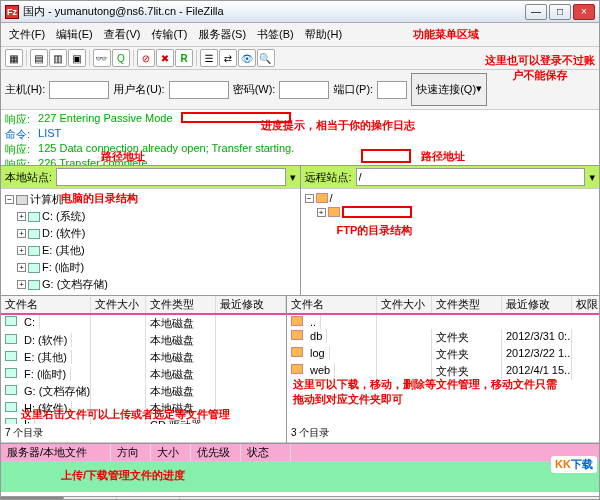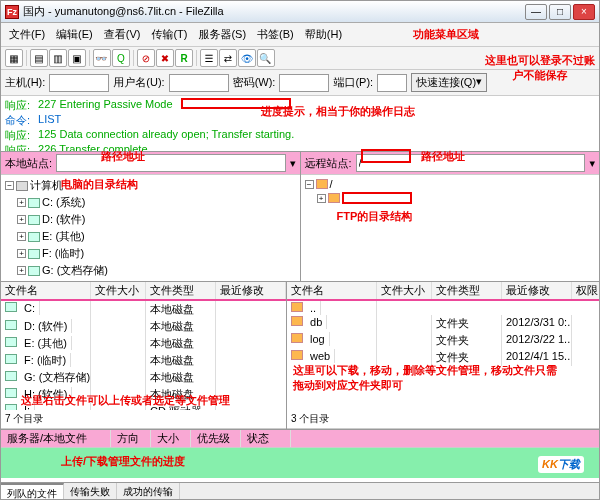--- a/index.html
+++ b/index.html
@@ -11,32 +11,32 @@
 .winbtn { width: 22px; height: 16px; border: 1px solid #888; border-radius: 2px; text-align: center; font-size: 10px; line-height: 14px; }
 .winbtn.close { background: #d44; color: #fff; border-color: #a22; }
 .menubar { display: flex; gap: 3px; padding: 2px 4px; border-bottom: 1px solid #ccc; background: #f4f4f4; }
 .menubar span { padding: 2px 4px; }
 .toolbar { display: flex; gap: 1px; padding: 2px 4px; border-bottom: 1px solid #ccc; background: #f4f4f4; align-items: center; }
 .tbtn { width: 18px; height: 18px; border: 1px solid #aaa; border-radius: 2px; display: flex; align-items: center; justify-content: center; font-size: 10px; background: #fff; }
 .tsep { width: 1px; height: 16px; background: #ccc; margin: 0 2px; }
 .quickbar { display: flex; gap: 4px; padding: 3px 4px; border-bottom: 1px solid #ccc; background: #f4f4f4; align-items: center; }
 .quickbar label { white-space: nowrap; }
 .quickbar input { border: 1px solid #999; height: 18px; padding: 0 2px; background: #fff; }
-.quickbtn { border: 1px solid #888; padding: 1px 4px; background: #eee; display: flex; }
+.quickbtn { border: 1px solid #888; padding: 8px 4px; background: #eee; display: flex; }
 .log { height: 56px; overflow: hidden; border-bottom: 1px solid #999; padding: 2px 4px; font-family: monospace; font-size: 10px; position: relative; }
 .log .row { display: flex; gap: 8px; }
 .log .green { color: #0a0; }
 .log .blue { color: #06c; }
 .redbox { border: 2px solid #e00; background: rgba(255,0,0,0); }
 .annot { color: #e00; font-weight: bold; font-size: 11px; position: absolute; }
 .split-h { display: flex; height: 130px; border-bottom: 1px solid #999; }
 .split-h2 { display: flex; height: 148px; border-bottom: 1px solid #999; }
 .panel { flex: 1; display: flex; flex-direction: column; border-right: 1px solid #999; }
 .panel:last-child { border-right: none; }
-.pathbar { display: flex; align-items: center; gap: 4px; padding: 2px 4px; border-bottom: 1px solid #ccc; background: #f9a8d4; }
+.pathbar { display: flex; align-items: center; gap: 4px; padding: 2px 4px; border-bottom: 1px solid #ccc; background: #bef264; }
 .pathbar input { flex: 1; border: 1px solid #999; height: 18px; padding: 0 2px; }
 .tree { flex: 1; background: #fff; padding: 2px 4px; overflow: hidden; position: relative; font-size: 10px; }
 .tree .node { display: flex; align-items: center; gap: 2px; padding: 1px 0; }
 .tree .ind1 { margin-left: 12px; }
 .exp { width: 9px; height: 9px; border: 1px solid #888; display: inline-flex; align-items: center; justify-content: center; font-size: 8px; line-height: 7px; }
 .ficon { width: 12px; height: 10px; display: inline-block; }
 .ficon.pc { background: #ddd; border: 1px solid #888; }
 .ficon.drive { background: #cfe; border: 1px solid #6a8; }
 .ficon.folder { background: #fdb74e; border: 1px solid #c88; }
 .listhead { display: flex; background: #f4f4f4; border-bottom: 2px solid #ec4899; }
@@ -44,21 +44,21 @@
 .c1 { width: 90px; } .c2 { width: 55px; } .c3 { width: 70px; } .c4 { width: 70px; } .c5 { width: 40px; }
 .listbody { flex: 1; background: #fff; overflow: hidden; position: relative; font-size: 10px; }
 .listrow { display: flex; }
 .status { padding: 2px 4px; border-bottom: 1px solid #ccc; font-size: 10px; background: #fff; }
 .queue { height: 52px; }
 .qhead { display: flex; background: #f9a8d4; border-bottom: 1px solid #ccc; }
 .qhead span { padding: 1px 6px; border-right: 1px solid #ddd; }
 .tabs { display: flex; border-top: 1px solid #999; background: #eee; }
 .tabs span { padding: 2px 6px; border-right: 1px solid #ccc; font-size: 10px; }
 .tabs .active { background: #fff; border-top: 2px solid #888; }
-.watermark { position: absolute; right: 15px; bottom: 26px; font-weight: bold; background: #fff; padding: 1px 4px; border-radius: 3px; font-style: italic; }
+.watermark { position: absolute; right: 2px; bottom: 26px; font-weight: bold; background: #fff; padding: 1px 4px; border-radius: 3px; }
 </style>
 </head>
 <body>
 
 <div class="titlebar">
   <span class="icon">Fz</span>
   <span class="title">国内 - yumanutong@ns6.7lit.cn - FileZilla</span>
   <div class="winbtns">
     <span class="winbtn">—</span>
     <span class="winbtn">□</span>

